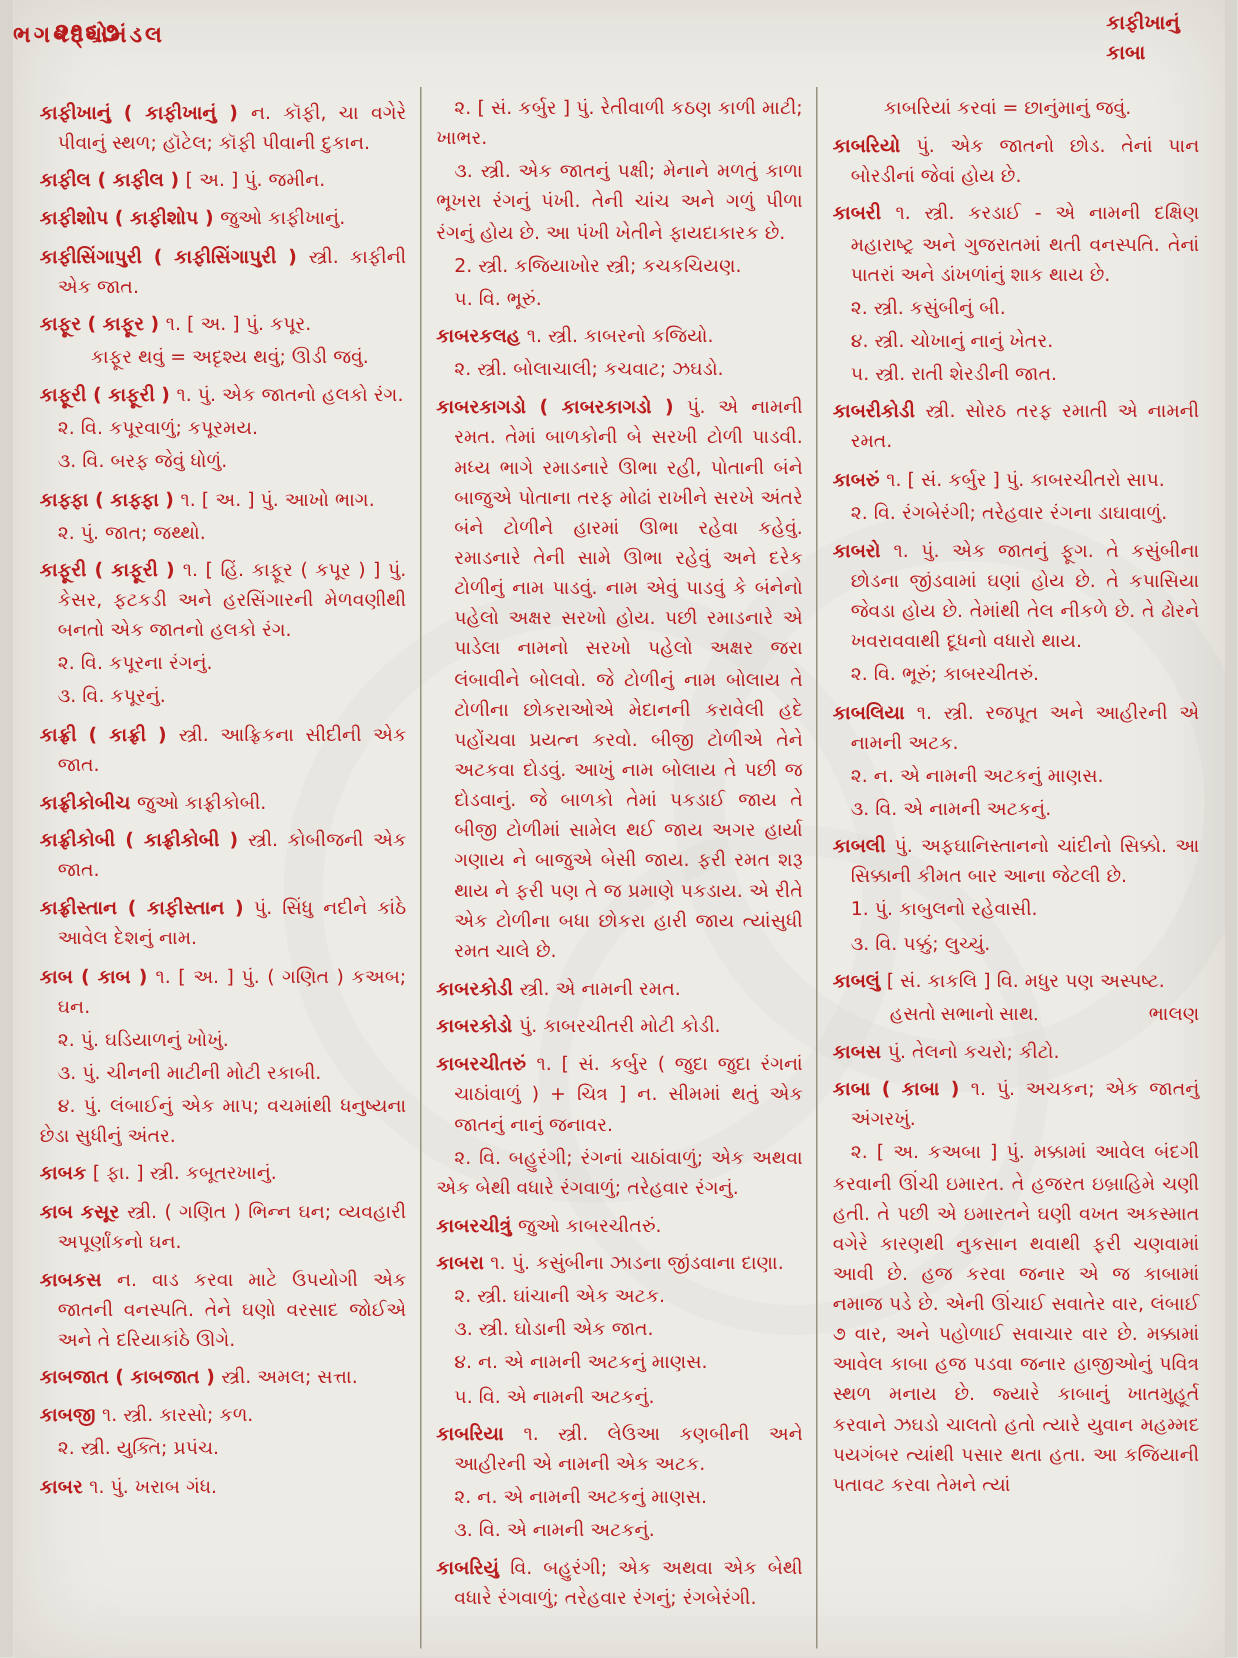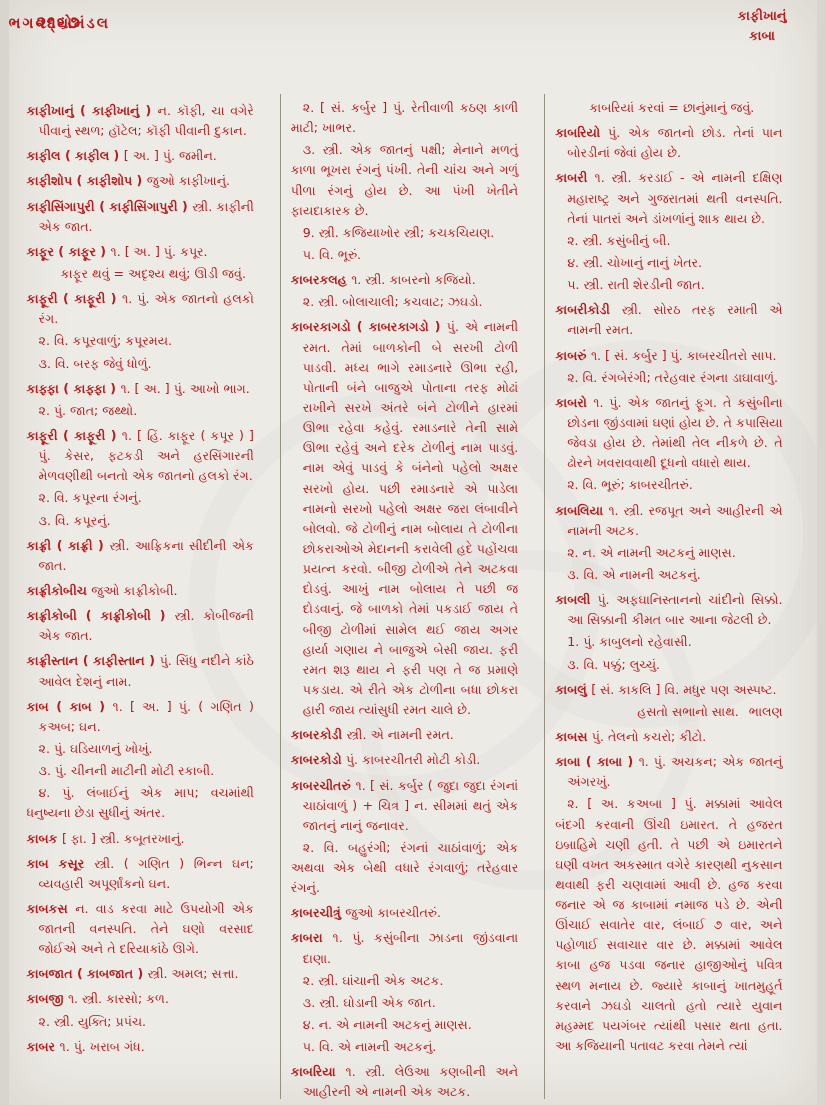--- a/index.html
+++ b/index.html
@@ -34,43 +34,42 @@
   }
   .page-number{
     position:absolute;left:28px;top:12px;
     font-size:17px;font-weight:bold;letter-spacing:1px;
   }
   .book-title{
     position:absolute;left:0;right:0;top:14px;
     font-size:15px;font-weight:bold;letter-spacing:2px;
   }
   .guide-words{
-    position:absolute;right:30px;top:6px;text-align:center;
+    position:absolute;right:30px;top:6px;text-align:left;
     font-size:13px;font-weight:bold;line-height:1.5;
   }
   .columns{
     position:absolute;left:8px;right:8px;top:58px;bottom:6px;
     display:flex;
   }
   .col{
     flex:1 1 0;
-    padding:2px 26px 0 10px;
+    padding:2px 9px 0 10px;
     box-sizing:border-box;
     overflow:hidden;
     font-size:12.6px;
     line-height:1.6;
-    margin-top:36px;
   }
   .col.divider{border-right:1px solid #97917f;}
   .para{text-align:justify;margin:0 0 2px 0;}
   .para.entry{padding-left:12px;text-indent:-12px;margin-top:5px;}
   .para.sense{text-indent:12px;margin-top:2px;}
   .para.idiom{text-indent:34px;margin-top:2px;}
   .para.verse{margin-left:38px;text-align:left;margin-top:1px;}
-  .para.verse-attrib{margin-left:38px;display:flex;justify-content:flex-end;text-align:left;}
+  .para.verse-attrib{margin-left:38px;display:flex;justify-content:space-between;text-align:left;font-family:Liberation Serif, serif;}
   .hw{font-weight:bold;}
   .attrib{margin-left:10px;white-space:nowrap;}
 </style>
 </head>
 <body>
 
 <div class="page">
 
   <div class="watermark">
     <div class="ring r1"></div>
@@ -115,21 +114,21 @@
         <div class="para entry"><span class="hw">કાબ કસૂર </span><span>સ્ત્રી. ( ગણિત ) ભિન્ન ઘન; વ્યવહારી અપૂર્ણાંકનો ઘન.</span></div>
         <div class="para entry"><span class="hw">કાબકસ </span><span>ન. વાડ કરવા માટે ઉપયોગી એક જાતની વનસ્પતિ. તેને ઘણો વરસાદ જોઈએ અને તે દરિયાકાંઠે ઊગે.</span></div>
         <div class="para entry"><span class="hw">કાબજાત ( કાબજાત ) </span><span>સ્ત્રી. અમલ; સત્તા.</span></div>
         <div class="para entry"><span class="hw">કાબજી </span><span>૧. સ્ત્રી. કારસો; કળ.</span></div>
         <div class="para sense"><span>૨. સ્ત્રી. યુક્તિ; પ્રપંચ.</span></div>
         <div class="para entry"><span class="hw">કાબર </span><span>૧. પું. ખરાબ ગંધ.</span></div>
       </div>
     <div class="col divider">
         <div class="para sense"><span>૨. [ સં. કર્બુર ] પું. રેતીવાળી કઠણ કાળી માટી; ખાભર.</span></div>
         <div class="para sense"><span>૩. સ્ત્રી. એક જાતનું પક્ષી; મેનાને મળતું કાળા ભૂખરા રંગનું પંખી. તેની ચાંચ અને ગળું પીળા રંગનું હોય છે. આ પંખી ખેતીને ફાયદાકારક છે.</span></div>
-        <div class="para sense"><span>9. સ્ત્રી. કજિયાખોર સ્ત્રી; કચકચિયણ.</span></div>
+        <div class="para sense"><span>2. સ્ત્રી. કજિયાખોર સ્ત્રી; કચકચિયણ.</span></div>
         <div class="para sense"><span>૫. વિ. ભૂરું.</span></div>
         <div class="para entry"><span class="hw">કાબરકલહ </span><span>૧. સ્ત્રી. કાબરનો કજિયો.</span></div>
         <div class="para sense"><span>૨. સ્ત્રી. બોલાચાલી; કચવાટ; ઝઘડો.</span></div>
         <div class="para entry"><span class="hw">કાબરકાગડો ( કાબરકાગડો ) </span><span>પું. એ નામની રમત. તેમાં બાળકોની બે સરખી ટોળી પાડવી. મધ્ય ભાગે રમાડનારે ઊભા રહી, પોતાની બંને બાજુએ પોતાના તરફ મોઢાં રાખીને સરખે અંતરે બંને ટોળીને હારમાં ઊભા રહેવા કહેવું. રમાડનારે તેની સામે ઊભા રહેવું અને દરેક ટોળીનું નામ પાડવું. નામ એવું પાડવું કે બંનેનો પહેલો અક્ષર સરખો હોય. પછી રમાડનારે એ પાડેલા નામનો સરખો પહેલો અક્ષર જરા લંબાવીને બોલવો. જે ટોળીનું નામ બોલાય તે ટોળીના છોકરાઓએ મેદાનની કરાવેલી હદે પહોંચવા પ્રયત્ન કરવો. બીજી ટોળીએ તેને અટકવા દોડવું. આખું નામ બોલાય તે પછી જ દોડવાનું. જે બાળકો તેમાં પકડાઈ જાય તે બીજી ટોળીમાં સામેલ થઈ જાય અગર હાર્યા ગણાય ને બાજુએ બેસી જાય. ફરી રમત શરૂ થાય ને ફરી પણ તે જ પ્રમાણે પકડાય. એ રીતે એક ટોળીના બધા છોકરા હારી જાય ત્યાંસુધી રમત ચાલે છે.</span></div>
         <div class="para entry"><span class="hw">કાબરકોડી </span><span>સ્ત્રી. એ નામની રમત.</span></div>
         <div class="para entry"><span class="hw">કાબરકોડો </span><span>પું. કાબરચીતરી મોટી કોડી.</span></div>
         <div class="para entry"><span class="hw">કાબરચીતરું </span><span>૧. [ સં. કર્બુર ( જુદા જુદા રંગનાં ચાઠાંવાળું ) + ચિત્ર ] ન. સીમમાં થતું એક જાતનું નાનું જનાવર.</span></div>
         <div class="para sense"><span>૨. વિ. બહુરંગી; રંગનાં ચાઠાંવાળું; એક અથવા એક બેથી વધારે રંગવાળું; તરેહવાર રંગનું.</span></div>
         <div class="para entry"><span class="hw">કાબરચીત્રું </span><span>જુઓ કાબરચીતરું.</span></div>
         <div class="para entry"><span class="hw">કાબરા </span><span>૧. પું. કસુંબીના ઝાડના જીંડવાના દાણા.</span></div>

